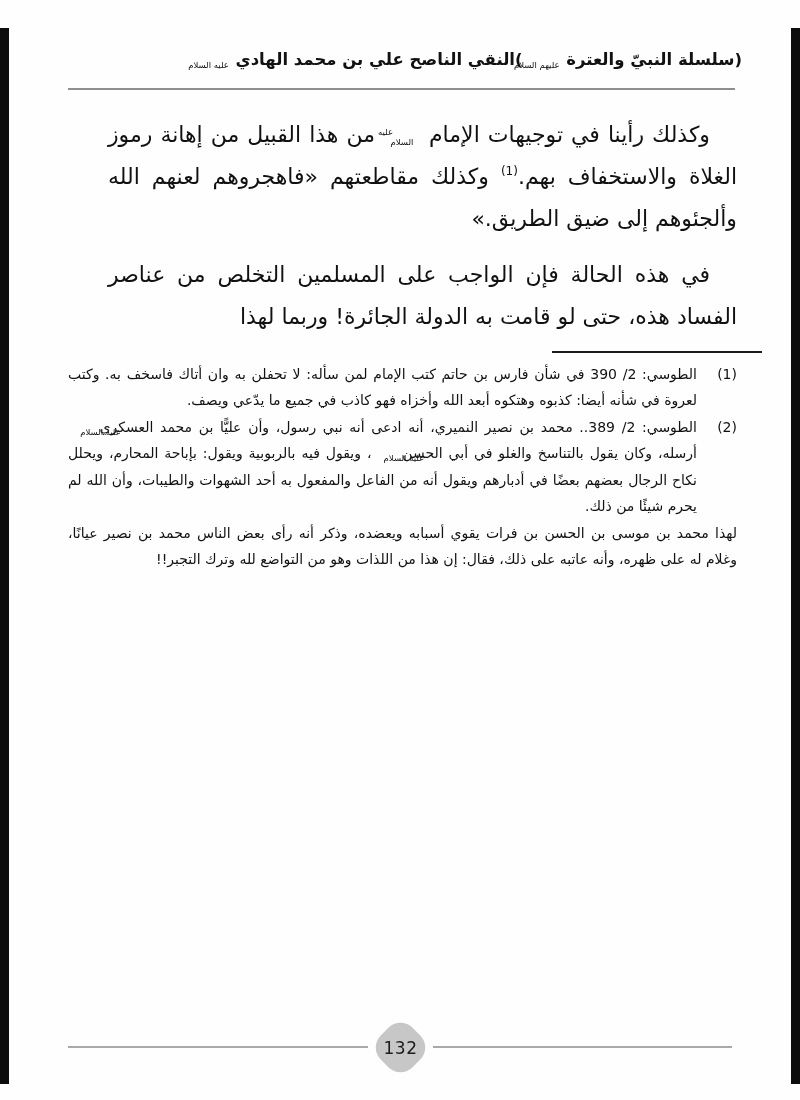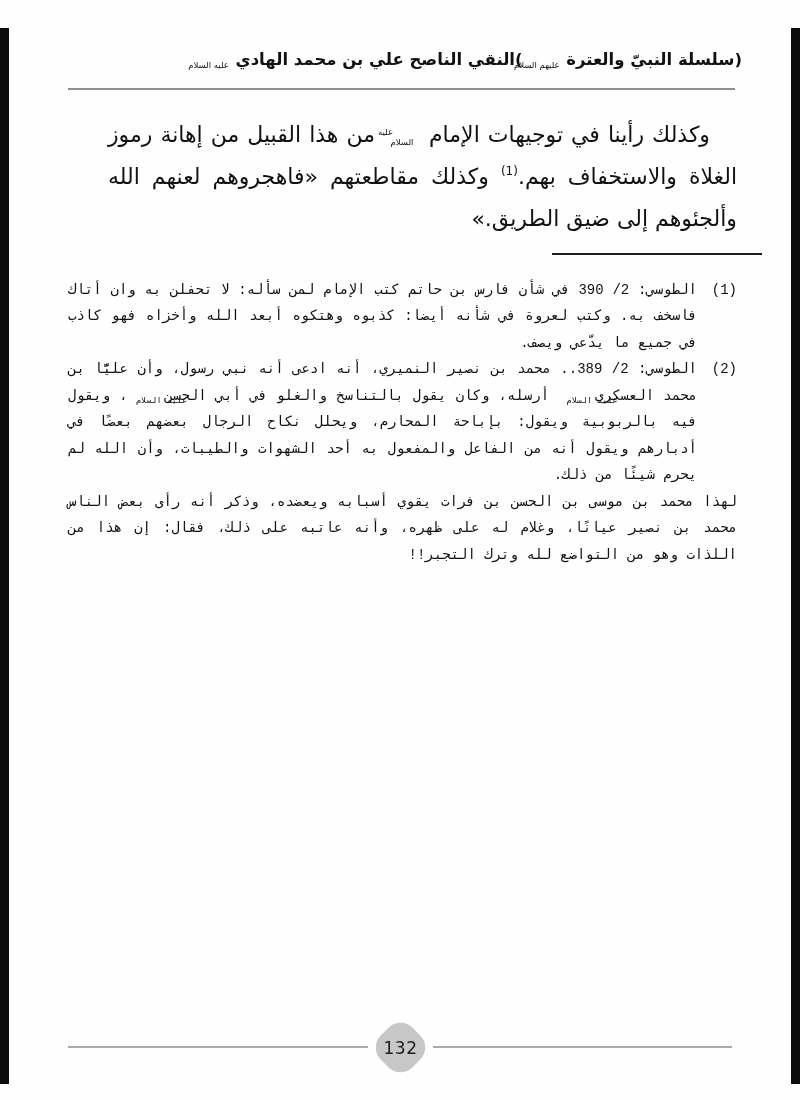--- a/index.html
+++ b/index.html
@@ -33,21 +33,21 @@
   sup.fnref{font-size:12px;vertical-align:9px;line-height:0;letter-spacing:0;}
   .hon{
     display:inline-block;font-size:8.5px;line-height:1.12;max-width:36px;
     text-align:center;vertical-align:-3px;margin:0 1px;font-weight:normal;
   }
 
   .footnote-sep{
     width:210px;border:none;border-top:2px solid #1c1c1c;
     margin:13px 38px 0 0;
   }
-  .footnotes{margin:22px 63px 0 68px;font-family:Liberation Mono, monospace;}
+  .footnotes{margin:8px 63px 0 68px;}
   .footnotes p{
     margin:0;text-align:justify;font-size:14px;line-height:26.5px;
   }
   .footnotes p.fn{padding-right:40px;text-indent:-40px;}
   .footnotes p.fn .fn-marker{display:inline-block;width:40px;text-indent:0;}
   .footnotes p.fn-cont{padding-right:0;text-indent:0;}
 
   .footer{
     position:absolute;left:0;top:1018px;width:800px;height:58px;
     display:flex;align-items:center;padding:0;box-sizing:border-box;
@@ -73,20 +73,21 @@
   <div class="scan-bar right"></div>
 
   <div class="header-row">
     <span>(سلسلة النبيّ والعترة <span class="hon">عليهم السلام</span>)</span>
     <span>النقي الناصح علي بن محمد الهادي <span class="hon">عليه السلام</span></span>
   </div>
   <hr class="header-rule">
 
   <div class="body-col">
     <p class="p1">وكذلك رأينا في توجيهات الإمام <span class="hon">عليه السلام</span> من هذا القبيل من إهانة رموز الغلاة والاستخفاف بهم.<sup class="fnref">(1)</sup> وكذلك مقاطعتهم «فاهجروهم لعنهم الله وألجئوهم إلى ضيق الطريق.»</p>
+    <p>في هذه الحالة فإن الواجب على المسلمين التخلص من عناصر الفساد هذه، حتى لو قامت به الدولة الجائرة! وربما لهذا</p>
   </div>
 
   <hr class="footnote-sep">
 
   <div class="footnotes">
     <p class="fn">
       <span class="fn-marker">(1)</span><span>الطوسي: 2/ 390 في شأن فارس بن حاتم كتب الإمام لمن سأله: لا تحفلن به وان أتاك فاسخف به. وكتب لعروة في شأنه أيضا: كذبوه وهتكوه أبعد الله وأخزاه فهو كاذب في جميع ما يدّعي ويصف.</span>
     </p>
     <p class="fn">
       <span class="fn-marker">(2)</span><span>الطوسي: 2/ 389.. محمد بن نصير النميري، أنه ادعى أنه نبي رسول، وأن عليًّا بن محمد العسكري <span class="hon">عليه السلام</span> أرسله، وكان يقول بالتناسخ والغلو في أبي الحسن <span class="hon">عليه السلام</span>، ويقول فيه بالربوبية ويقول: بإباحة المحارم، ويحلل نكاح الرجال بعضهم بعضًا في أدبارهم ويقول أنه من الفاعل والمفعول به أحد الشهوات والطيبات، وأن الله لم يحرم شيئًا من ذلك.</span>

